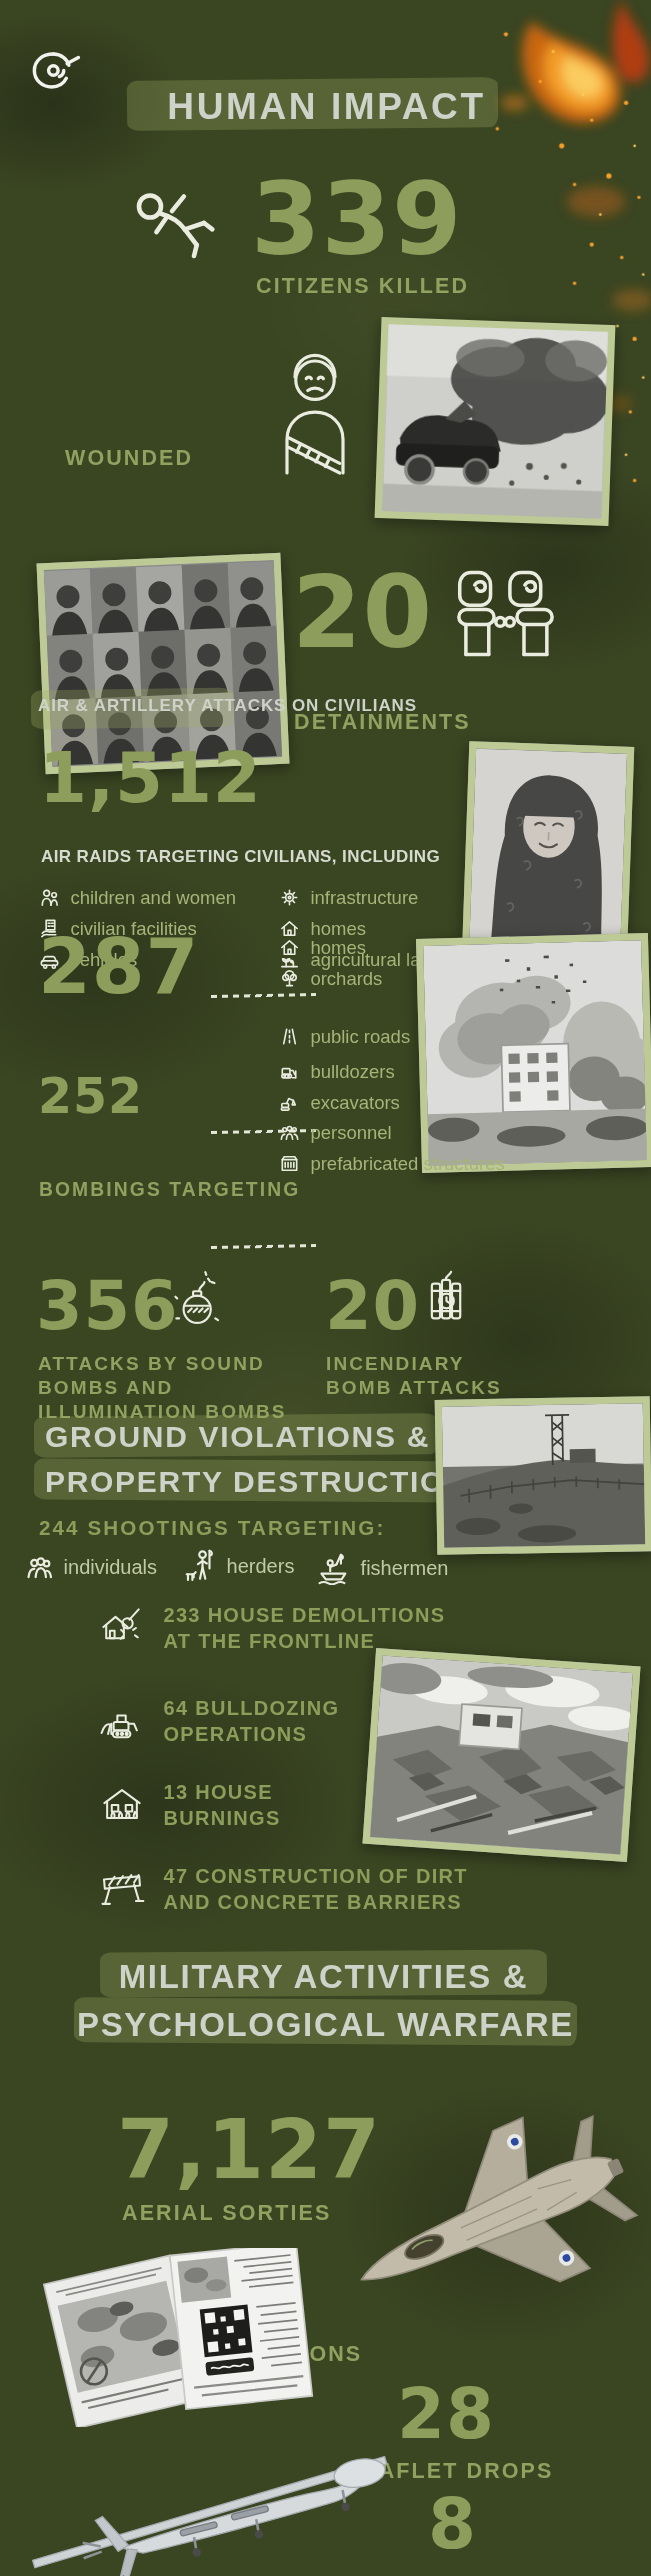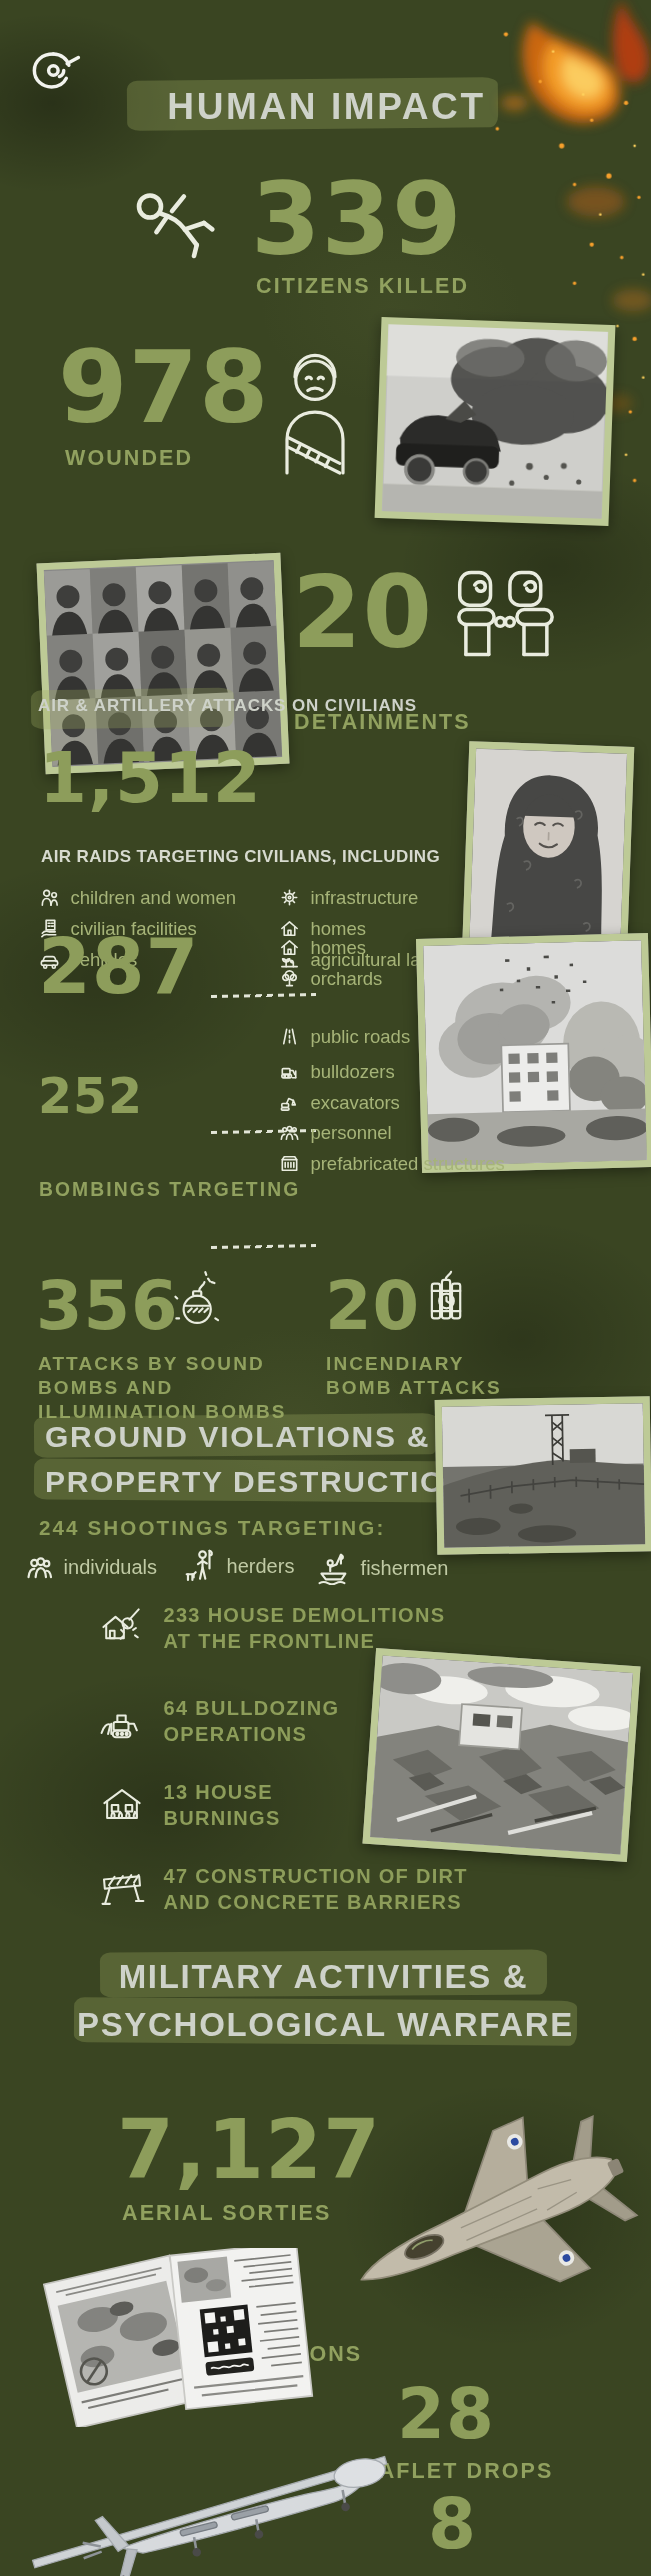--- a/index.html
+++ b/index.html
@@ -133,21 +133,20 @@
       <path d="M60 35l13-16"></path>
       <path d="M74 55l21-7"></path>
       <path d="M74 55l13 17"></path>
       <path d="M95 48l9 7"></path>
       <path d="M87 72l-3 12"></path>
     </g>
   </svg>
   <div class="num" style="left:251px;top:170px;font-size:100px;">339</div>
   <div class="cap" style="left:256px;top:273px;font-size:21.5px;">CITIZENS KILLED</div>
 
-  <div class="num" style="left:58px;top:338px;font-size:100px;">978</div>
   <div class="cap" style="left:65px;top:445px;font-size:21.5px;">WOUNDED</div>
   <svg class="abs" style="left:271px;top:340px;" width="88" height="146" viewBox="0 0 110 170">
     <g class="bicon" stroke-width="4">
       <path d="M30 40c0-16 11-27 25-27s25 11 25 27"></path>
       <circle cx="55" cy="44" r="24"></circle>
       <path d="M44 42c1.5-2.5 5-2.5 6.5 0"></path>
       <path d="M59 42c1.5-2.5 5-2.5 6.5 0"></path>
       <path d="M46 57c5-4 13-4 18 0"></path>
       <path d="M20 160v-42c0-20 15-34 35-34s35 14 35 34v42"></path>
       <path d="M22 116l64 32"></path>

